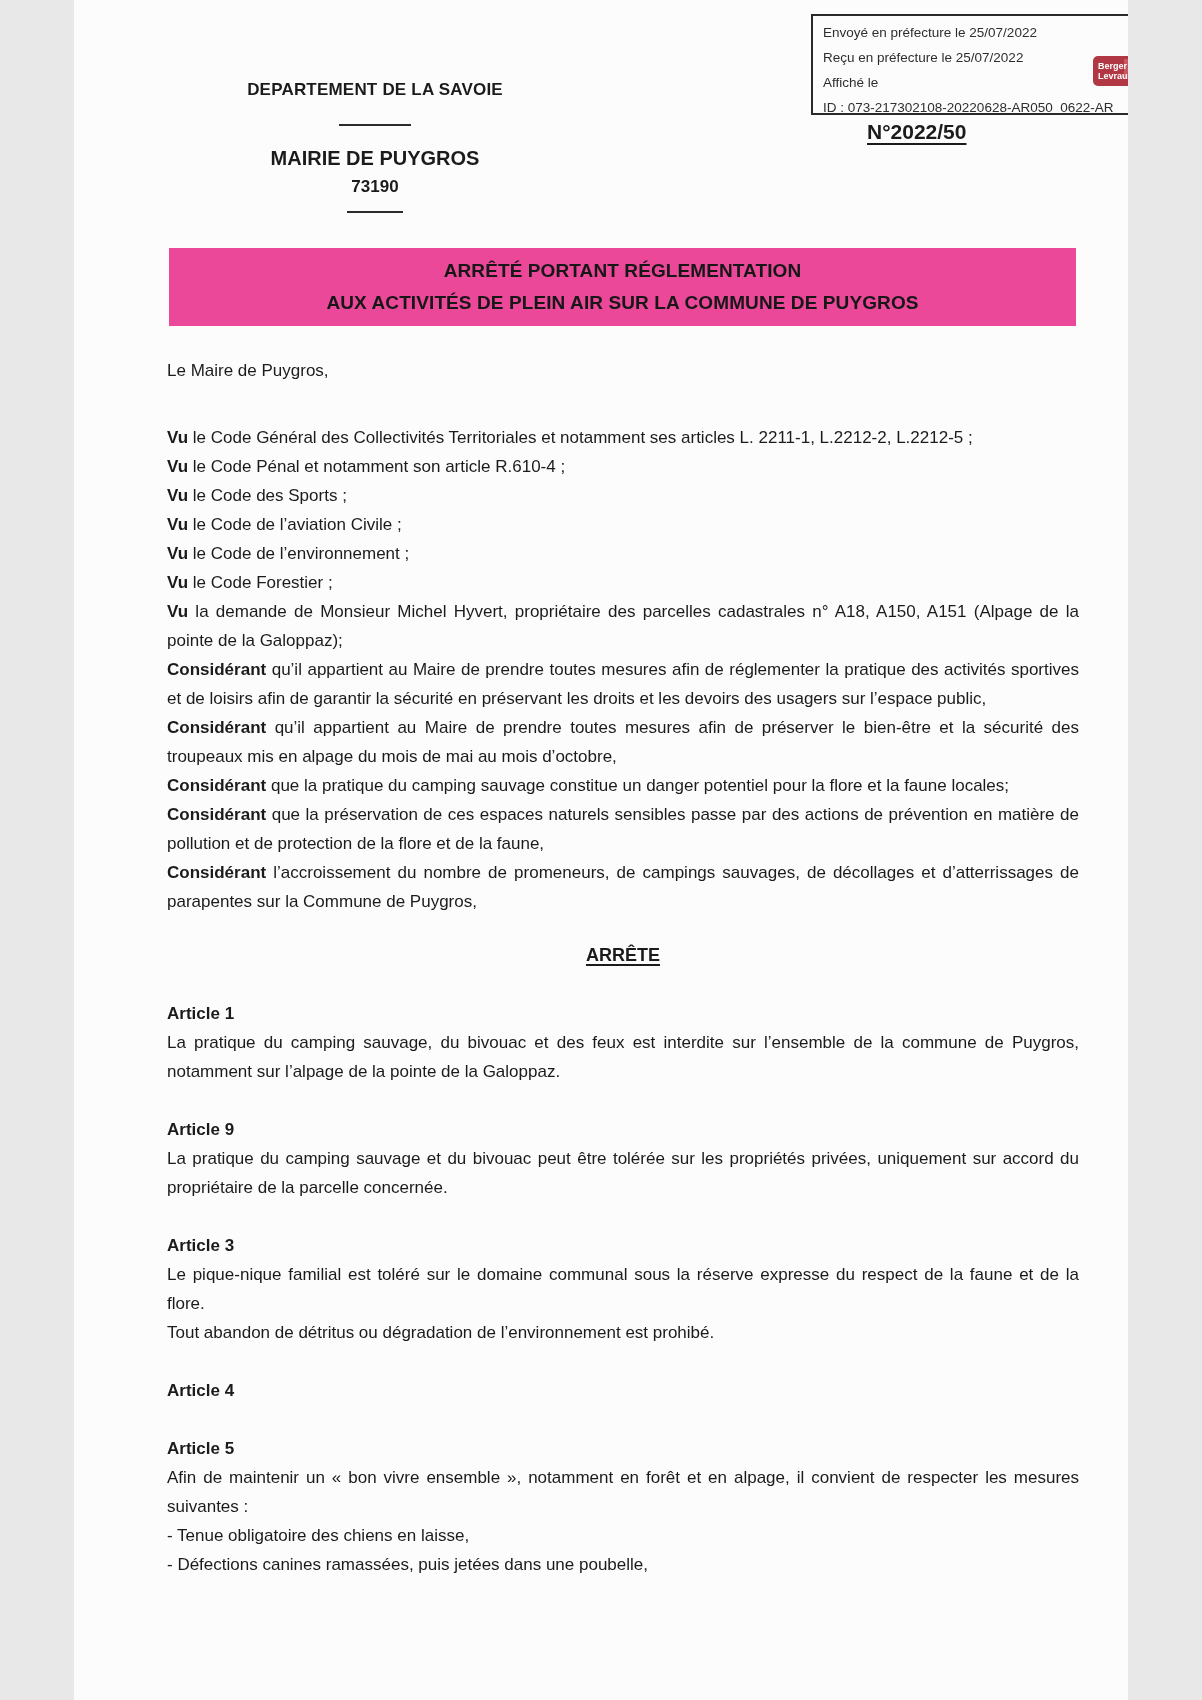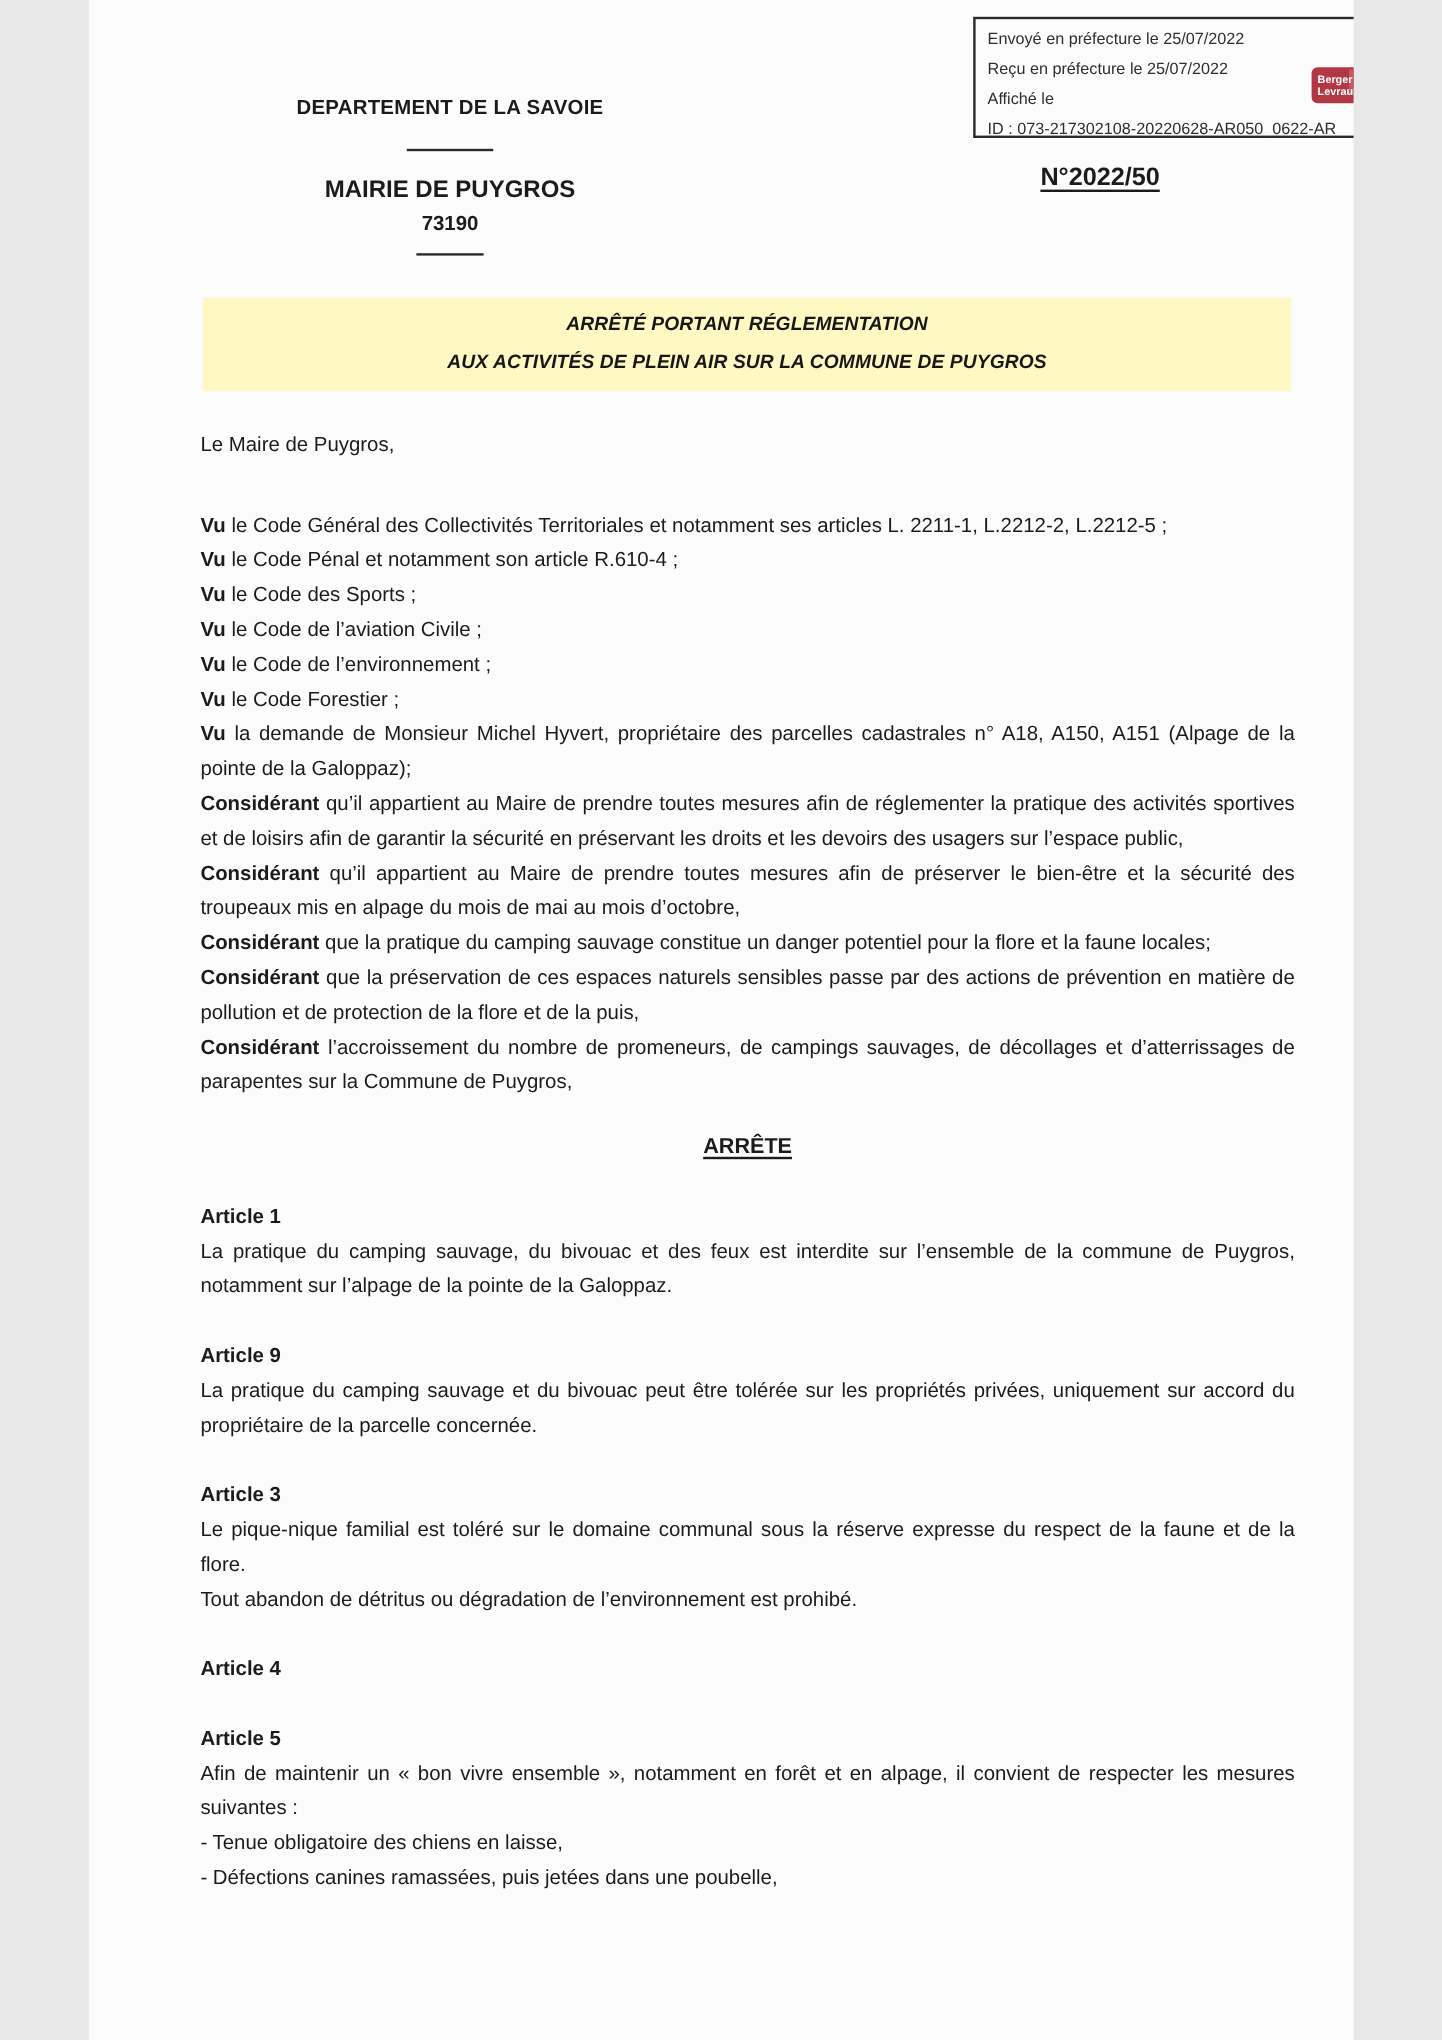--- a/index.html
+++ b/index.html
@@ -44,37 +44,36 @@
     text-align:center; font-weight:bold;
   }
   .dept { font-size:17px; letter-spacing:0.2px; }
   .rule { border:0; border-top:2px solid #2b2b2b; margin:0 auto; }
   .rule-1 { width:72px; margin-top:24px; }
   .mairie { font-size:20px; margin-top:21px; }
   .cp { font-size:17px; margin-top:7px; }
   .rule-2 { width:56px; margin-top:14px; }
 
   .act-number {
-    position:absolute; left:793px; top:136px;
+    position:absolute; left:793px; top:120px;
     font-size:21px; font-weight:bold;
     text-decoration:underline;
     text-decoration-thickness:2px;
     text-underline-offset:4px;
   }
 
   
   .banner {
     position:absolute; left:95px; top:248px;
     width:907px; height:78px; box-sizing:border-box;
-    background:#fef9c3;
+    background:#ec4899;
     text-align:center; font-weight:bold;
-    font-size:16px; line-height:32px;
+    font-size:19px; line-height:32px;
     padding-top:7px; letter-spacing:0.1px;
     color:#171717;
-    font-style:italic;
   }
 
   
   .body-text {
     position:absolute; left:93px; top:356px; width:912px;
     font-size:17px; line-height:29px;
   }
   .body-text p { margin:0; }
   .salutation { margin-bottom:38px !important; }
   .clause { text-align:justify; }
@@ -131,21 +130,21 @@
     <p class="clause"><span class="lbl">Vu</span> <span>le Code Pénal et notamment son article R.610-4 ;</span></p>
     <p class="clause"><span class="lbl">Vu</span> <span>le Code des Sports ;</span></p>
     <p class="clause"><span class="lbl">Vu</span> <span>le Code de l’aviation Civile ;</span></p>
     <p class="clause"><span class="lbl">Vu</span> <span>le Code de l’environnement ;</span></p>
     <p class="clause"><span class="lbl">Vu</span> <span>le Code Forestier ;</span></p>
     <p class="clause"><span class="lbl">Vu</span> <span>la demande de Monsieur Michel Hyvert, propriétaire des parcelles cadastrales n° A18, A150, A151 (Alpage de la pointe de la Galoppaz);</span></p>
 
     <p class="clause"><span class="lbl">Considérant</span> <span>qu’il appartient au Maire de prendre toutes mesures afin de réglementer la pratique des activités sportives et de loisirs afin de garantir la sécurité en préservant les droits et les devoirs des usagers sur l’espace public,</span></p>
     <p class="clause"><span class="lbl">Considérant</span> <span>qu’il appartient au Maire de prendre toutes mesures afin de préserver le bien-être et la sécurité des troupeaux mis en alpage du mois de mai au mois d’octobre,</span></p>
     <p class="clause"><span class="lbl">Considérant</span> <span>que la pratique du camping sauvage constitue un danger potentiel pour la flore et la faune locales;</span></p>
-    <p class="clause"><span class="lbl">Considérant</span> <span>que la préservation de ces espaces naturels sensibles passe par des actions de prévention en matière de pollution et de protection de la flore et de la puis,</span></p>
+    <p class="clause"><span class="lbl">Considérant</span> <span>que la préservation de ces espaces naturels sensibles passe par des actions de prévention en matière de pollution et de protection de la flore et de la faune,</span></p>
     <p class="clause"><span class="lbl">Considérant</span> <span>l’accroissement du nombre de promeneurs, de campings sauvages, de décollages et d’atterrissages de parapentes sur la Commune de Puygros,</span></p>
 
     <p class="decision"><span>ARRÊTE</span></p>
 
     <section class="article">
       <p class="article-heading">Article 1</p>
       <p class="just">La pratique du camping sauvage, du bivouac et des feux est interdite sur l’ensemble de la commune de Puygros, notamment sur l’alpage de la pointe de la Galoppaz.</p>
     </section>
 
     <section class="article">

